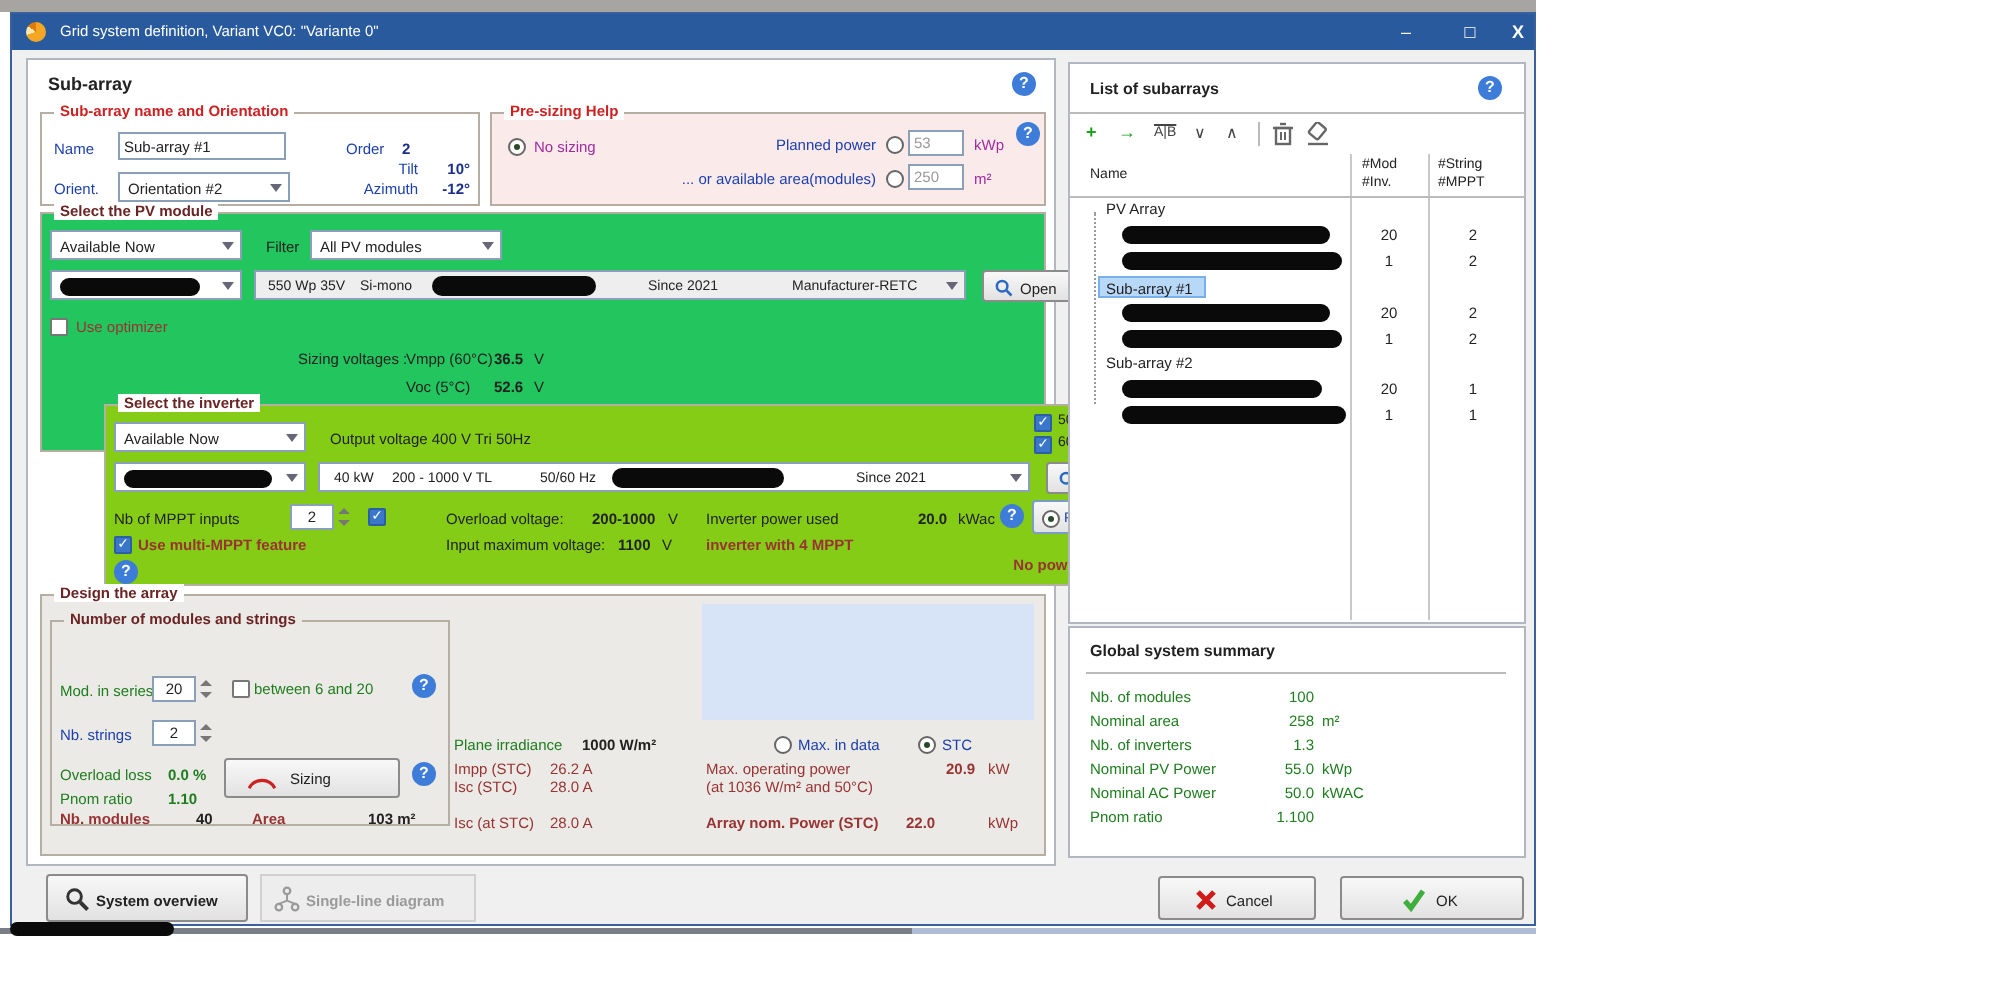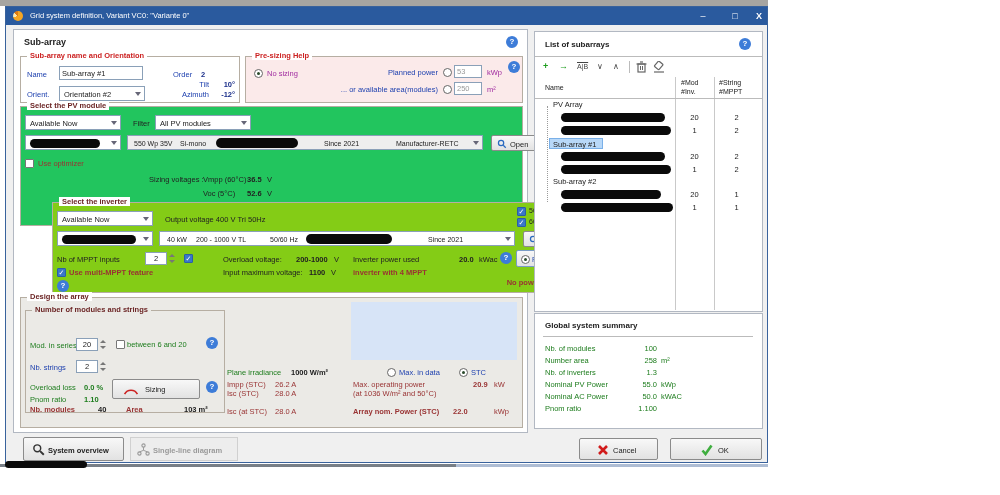--- a/index.html
+++ b/index.html
@@ -335,21 +335,21 @@
       <div class="abs t75 dk" style="left:140px;top:171px;width:39px;text-align:center;">1</div>
       <div class="abs t75 dk" style="left:179px;top:171px;width:45px;text-align:center;">1</div>
     </div>
 
     <div class="abs panel" style="left:528px;top:306px;width:229px;height:116px;">
       <div class="abs t8 b dk" style="left:10px;top:7px;">Global system summary</div>
       <div class="abs hr" style="left:8px;top:22px;width:210px;"></div>
       <div class="abs t75 lg" style="left:10px;top:30px;">Nb. of modules</div>
       <div class="abs t75 lg" style="left:78px;top:30px;width:44px;text-align:right;">100</div>
       <div class="abs t75 lg" style="left:126px;top:30px;"></div>
-      <div class="abs t75 lg" style="left:10px;top:42px;">Number area</div>
+      <div class="abs t75 lg" style="left:10px;top:42px;">Nominal area</div>
       <div class="abs t75 lg" style="left:78px;top:42px;width:44px;text-align:right;">258</div>
       <div class="abs t75 lg" style="left:126px;top:42px;">m²</div>
       <div class="abs t75 lg" style="left:10px;top:54px;">Nb. of inverters</div>
       <div class="abs t75 lg" style="left:78px;top:54px;width:44px;text-align:right;">1.3</div>
       <div class="abs t75 lg" style="left:126px;top:54px;"></div>
       <div class="abs t75 lg" style="left:10px;top:66px;">Nominal PV Power</div>
       <div class="abs t75 lg" style="left:78px;top:66px;width:44px;text-align:right;">55.0</div>
       <div class="abs t75 lg" style="left:126px;top:66px;">kWp</div>
       <div class="abs t75 lg" style="left:10px;top:78px;">Nominal AC Power</div>
       <div class="abs t75 lg" style="left:78px;top:78px;width:44px;text-align:right;">50.0</div>

